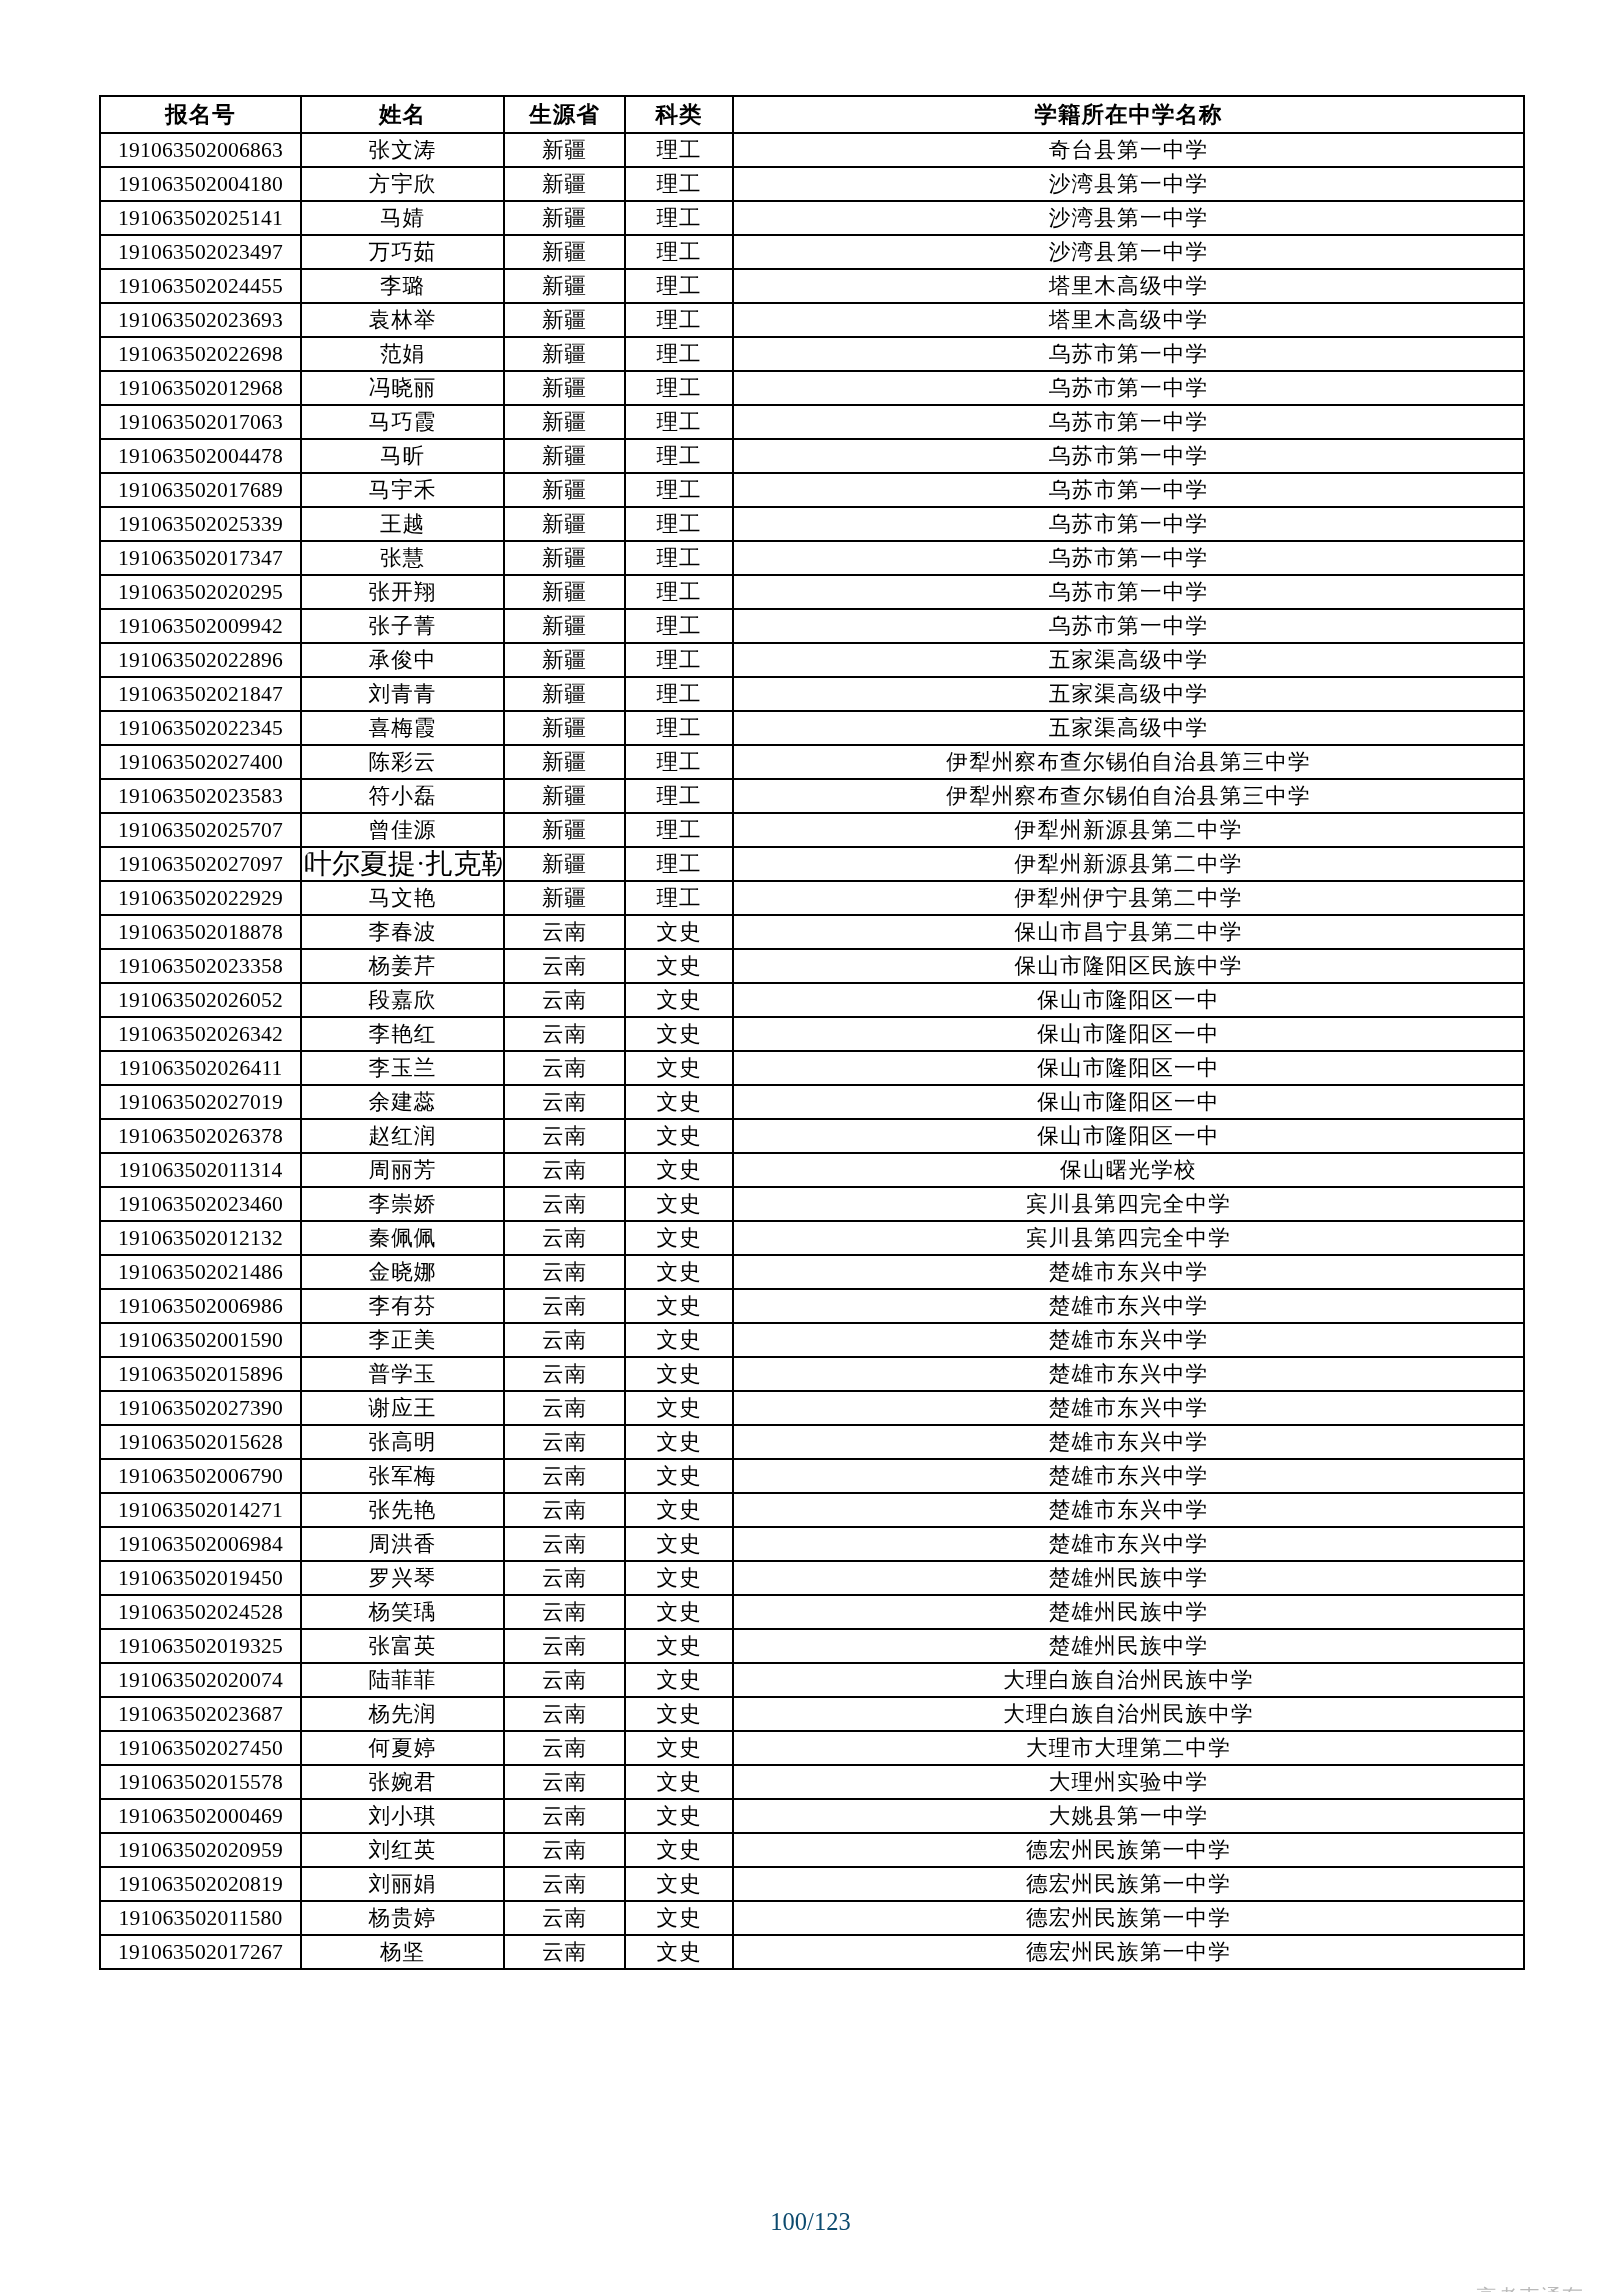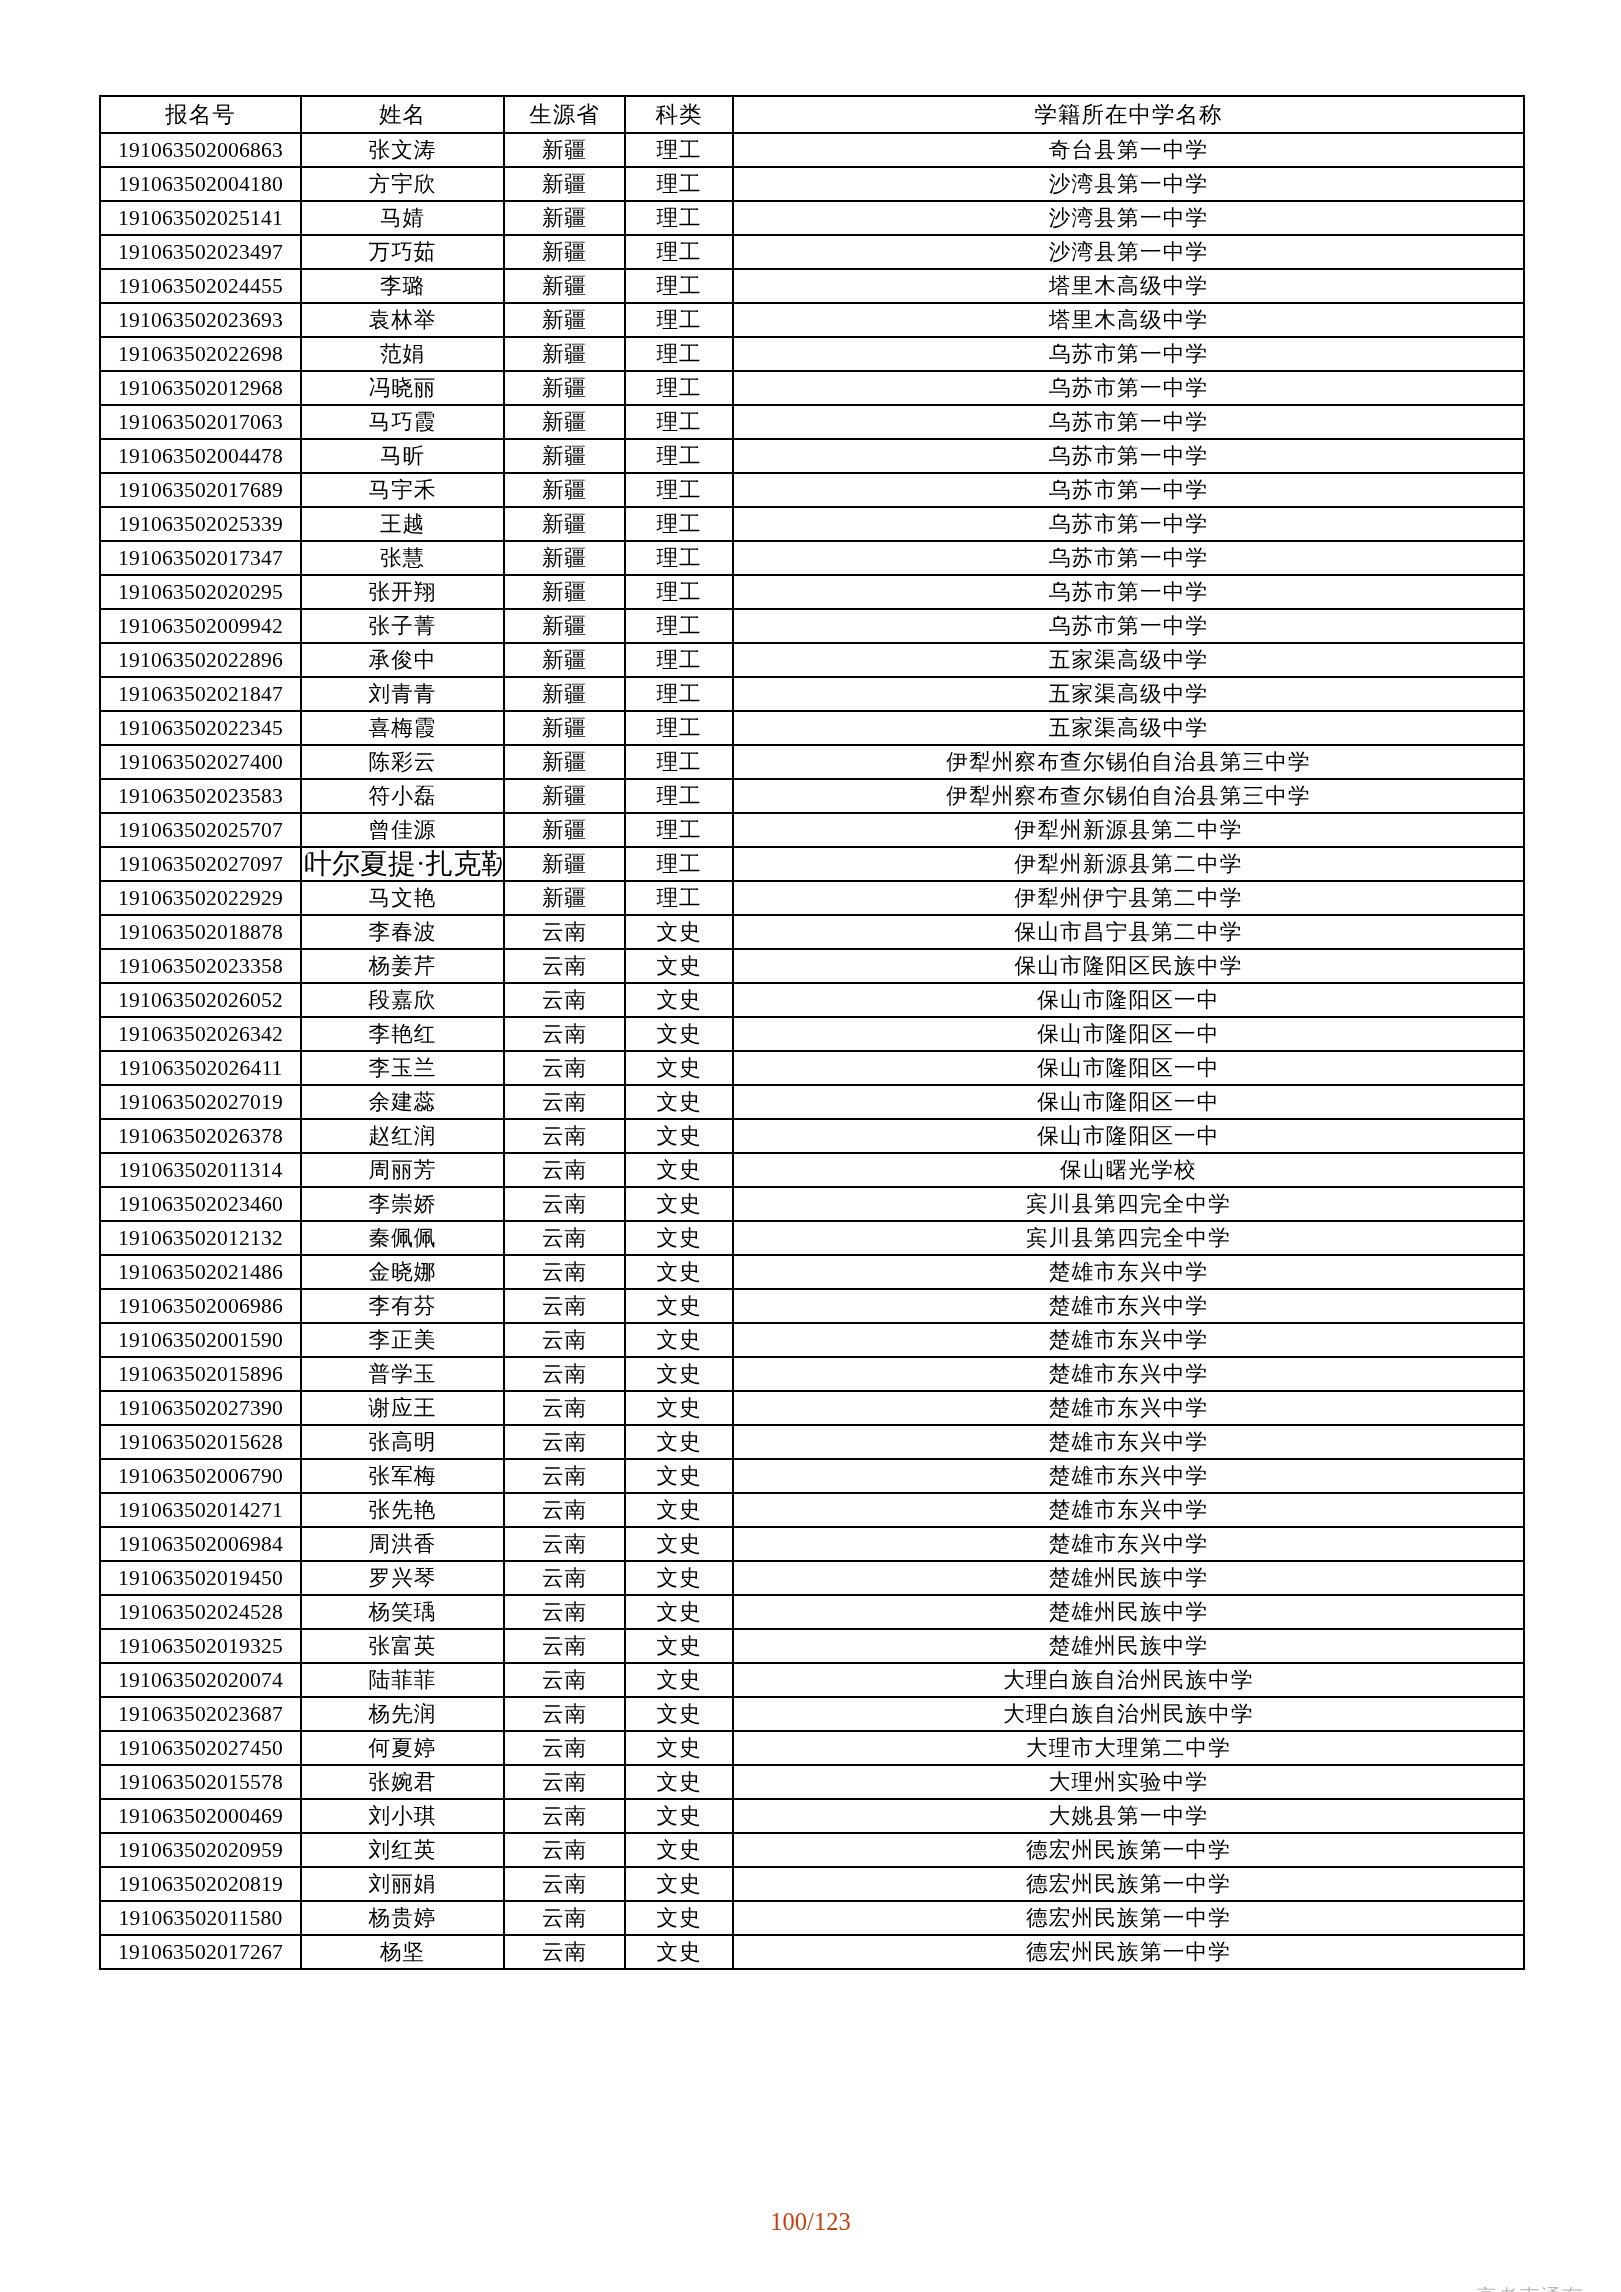--- a/index.html
+++ b/index.html
@@ -46,21 +46,21 @@
     border: 2px solid #000000;
     text-align: center;
     vertical-align: middle;
     height: 32px;
     line-height: 1.05;
     padding: 0 2px;
     white-space: nowrap;
     overflow: hidden;
   }
   table.roster thead th {
-    font-weight: normal;
+    font-weight: bold;
     font-size: 22.5px;
     letter-spacing: 1px;
     height: 35px;
     border-radius: 15px;
   }
   table.roster tbody td {
     font-weight: normal;
     font-size: 21.6px;
   }
   td.reg {
@@ -75,21 +75,21 @@
   td.school { letter-spacing: 1.2px; }
 
   .page-number {
     position: absolute;
     left: 0;
     top: 2208px;
     width: 1621px;
     text-align: center;
     font-size: 24.5px;
     font-family: "Liberation Serif", "DejaVu Serif", serif;
-    color: #c2410c;
+    color: #0c4a6e;
   }
   .watermark {
     position: absolute;
     right: 37px;
     top: 2247px;
     font-size: 20.6px;
     color: #b9b9b9;
     letter-spacing: 1px;
     font-family: "Liberation Sans", sans-serif;
     margin-top: 36px;

